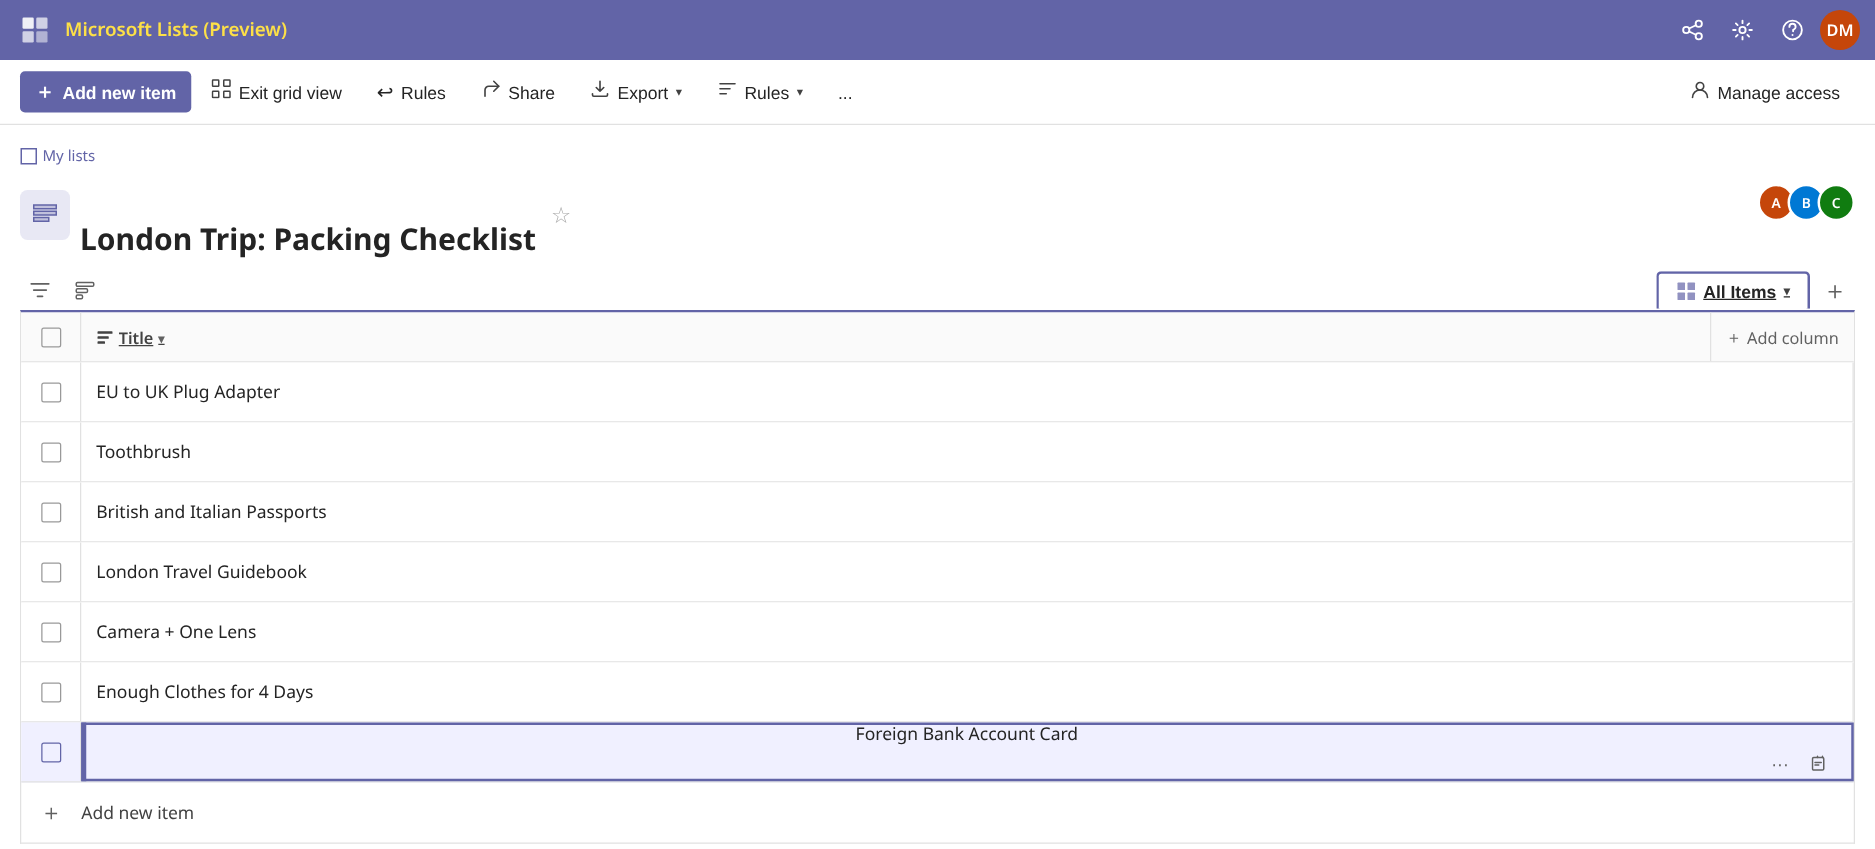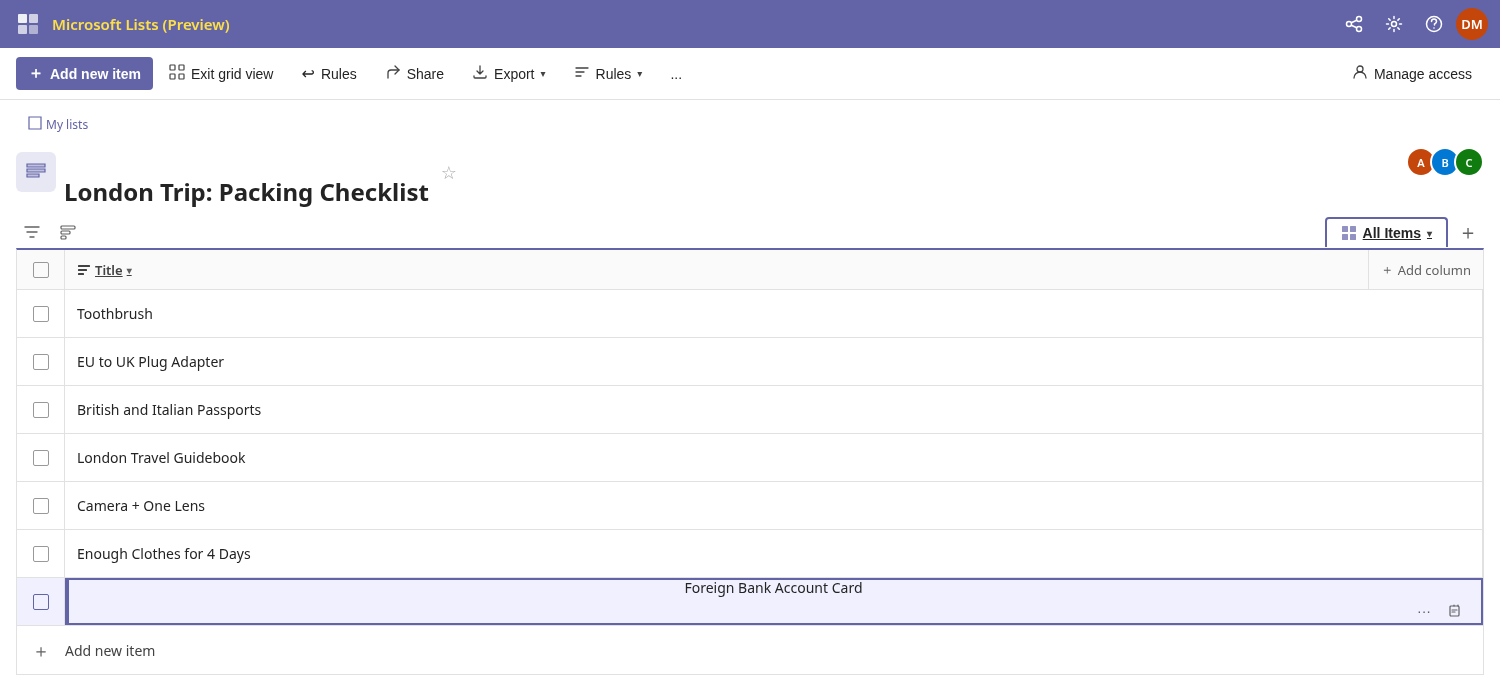--- a/index.html
+++ b/index.html
@@ -125,23 +125,22 @@
     .breadcrumb-area {
       display: flex;
       flex-direction: column;
       gap: 2px;
     }
     .breadcrumb-link {
       font-size: 12px;
       color: #6264a7;
       cursor: pointer;
       display: flex;
-      align-items: flex-start;
+      align-items: center;
       gap: 4px;
-      margin-left: 12px;
     }
     .page-title-row {
       display: flex;
       align-items: center;
       gap: 8px;
     }
     .page-icon {
       width: 40px;
       height: 40px;
       background: #e8e8f4;
@@ -556,30 +555,30 @@
       <span>＋</span>
       <span>Add column</span>
     </div>
   </div>
 
   <div class="table-row">
     <div class="row-selector">
       <div class="row-checkbox"></div>
     </div>
     <div class="row-cell">
-      <span>Toothbrush</span>
+      <span>EU to UK Plug Adapter</span>
     </div>
   </div>
 
   <div class="table-row">
     <div class="row-selector">
       <div class="row-checkbox"></div>
     </div>
     <div class="row-cell">
-      <span>EU to UK Plug Adapter</span>
+      <span>Toothbrush</span>
     </div>
   </div>
 
   <div class="table-row">
     <div class="row-selector">
       <div class="row-checkbox"></div>
     </div>
     <div class="row-cell">
       <span>British and Italian Passports</span>
     </div>

